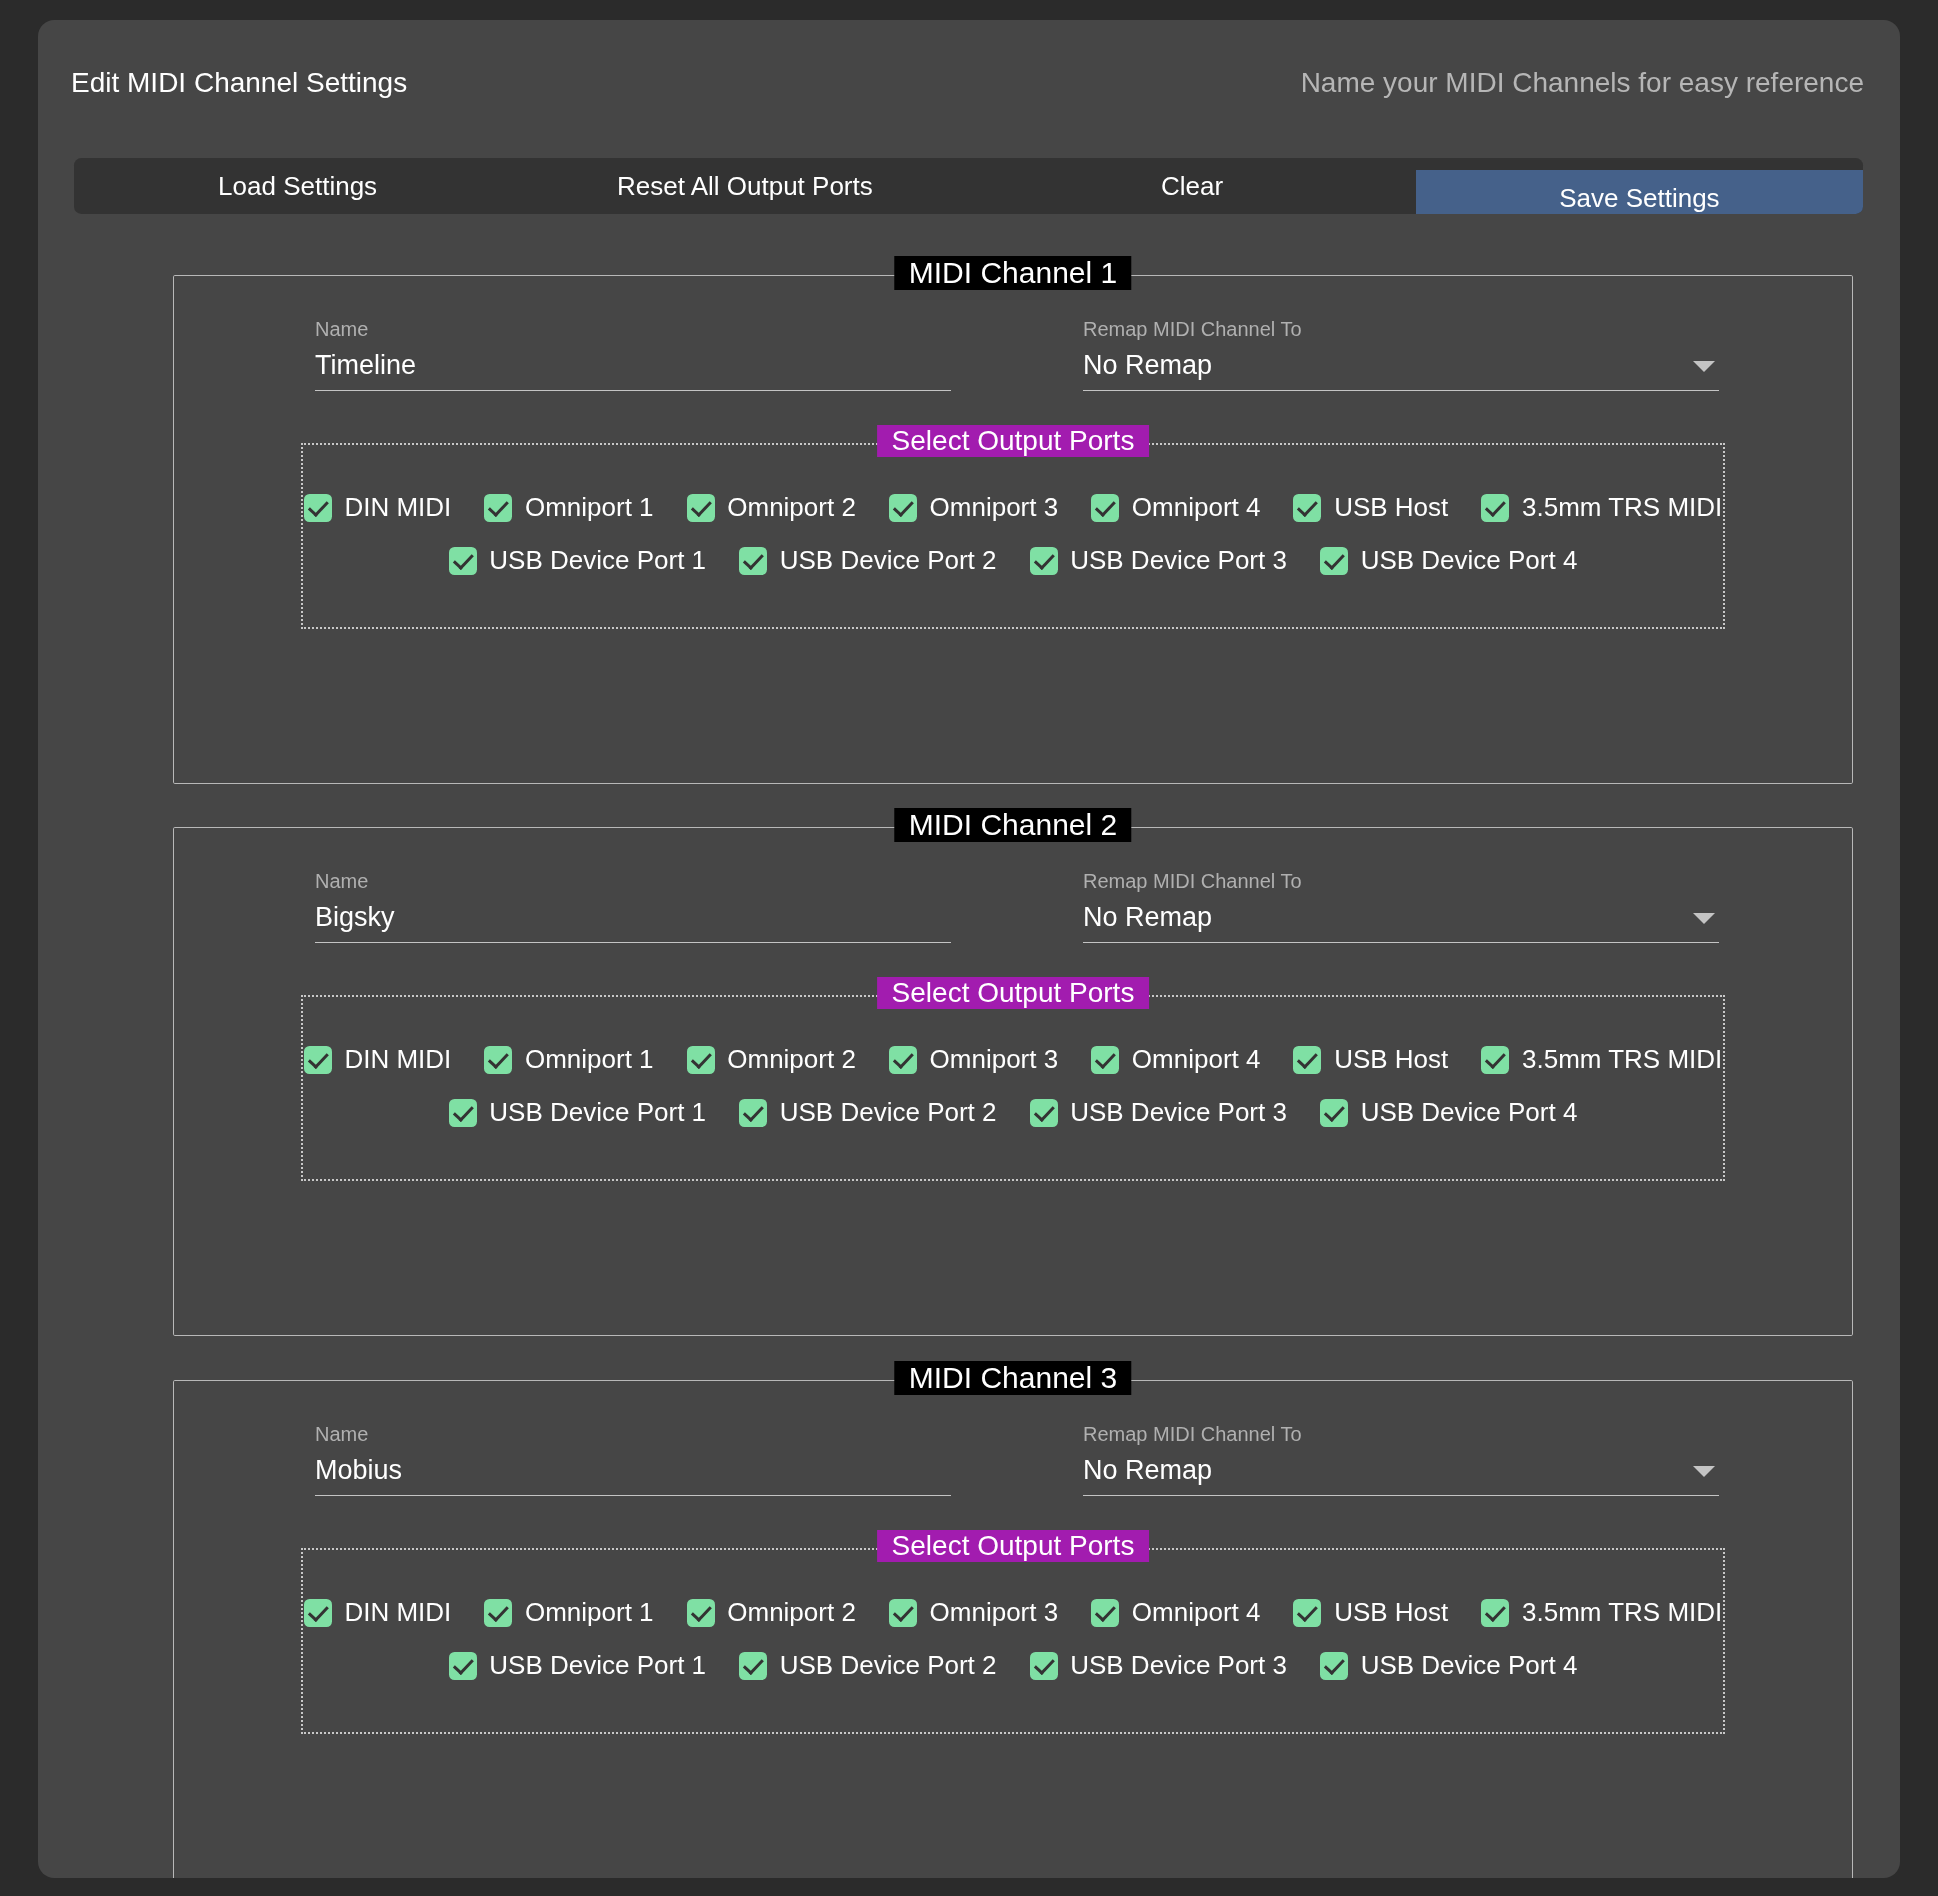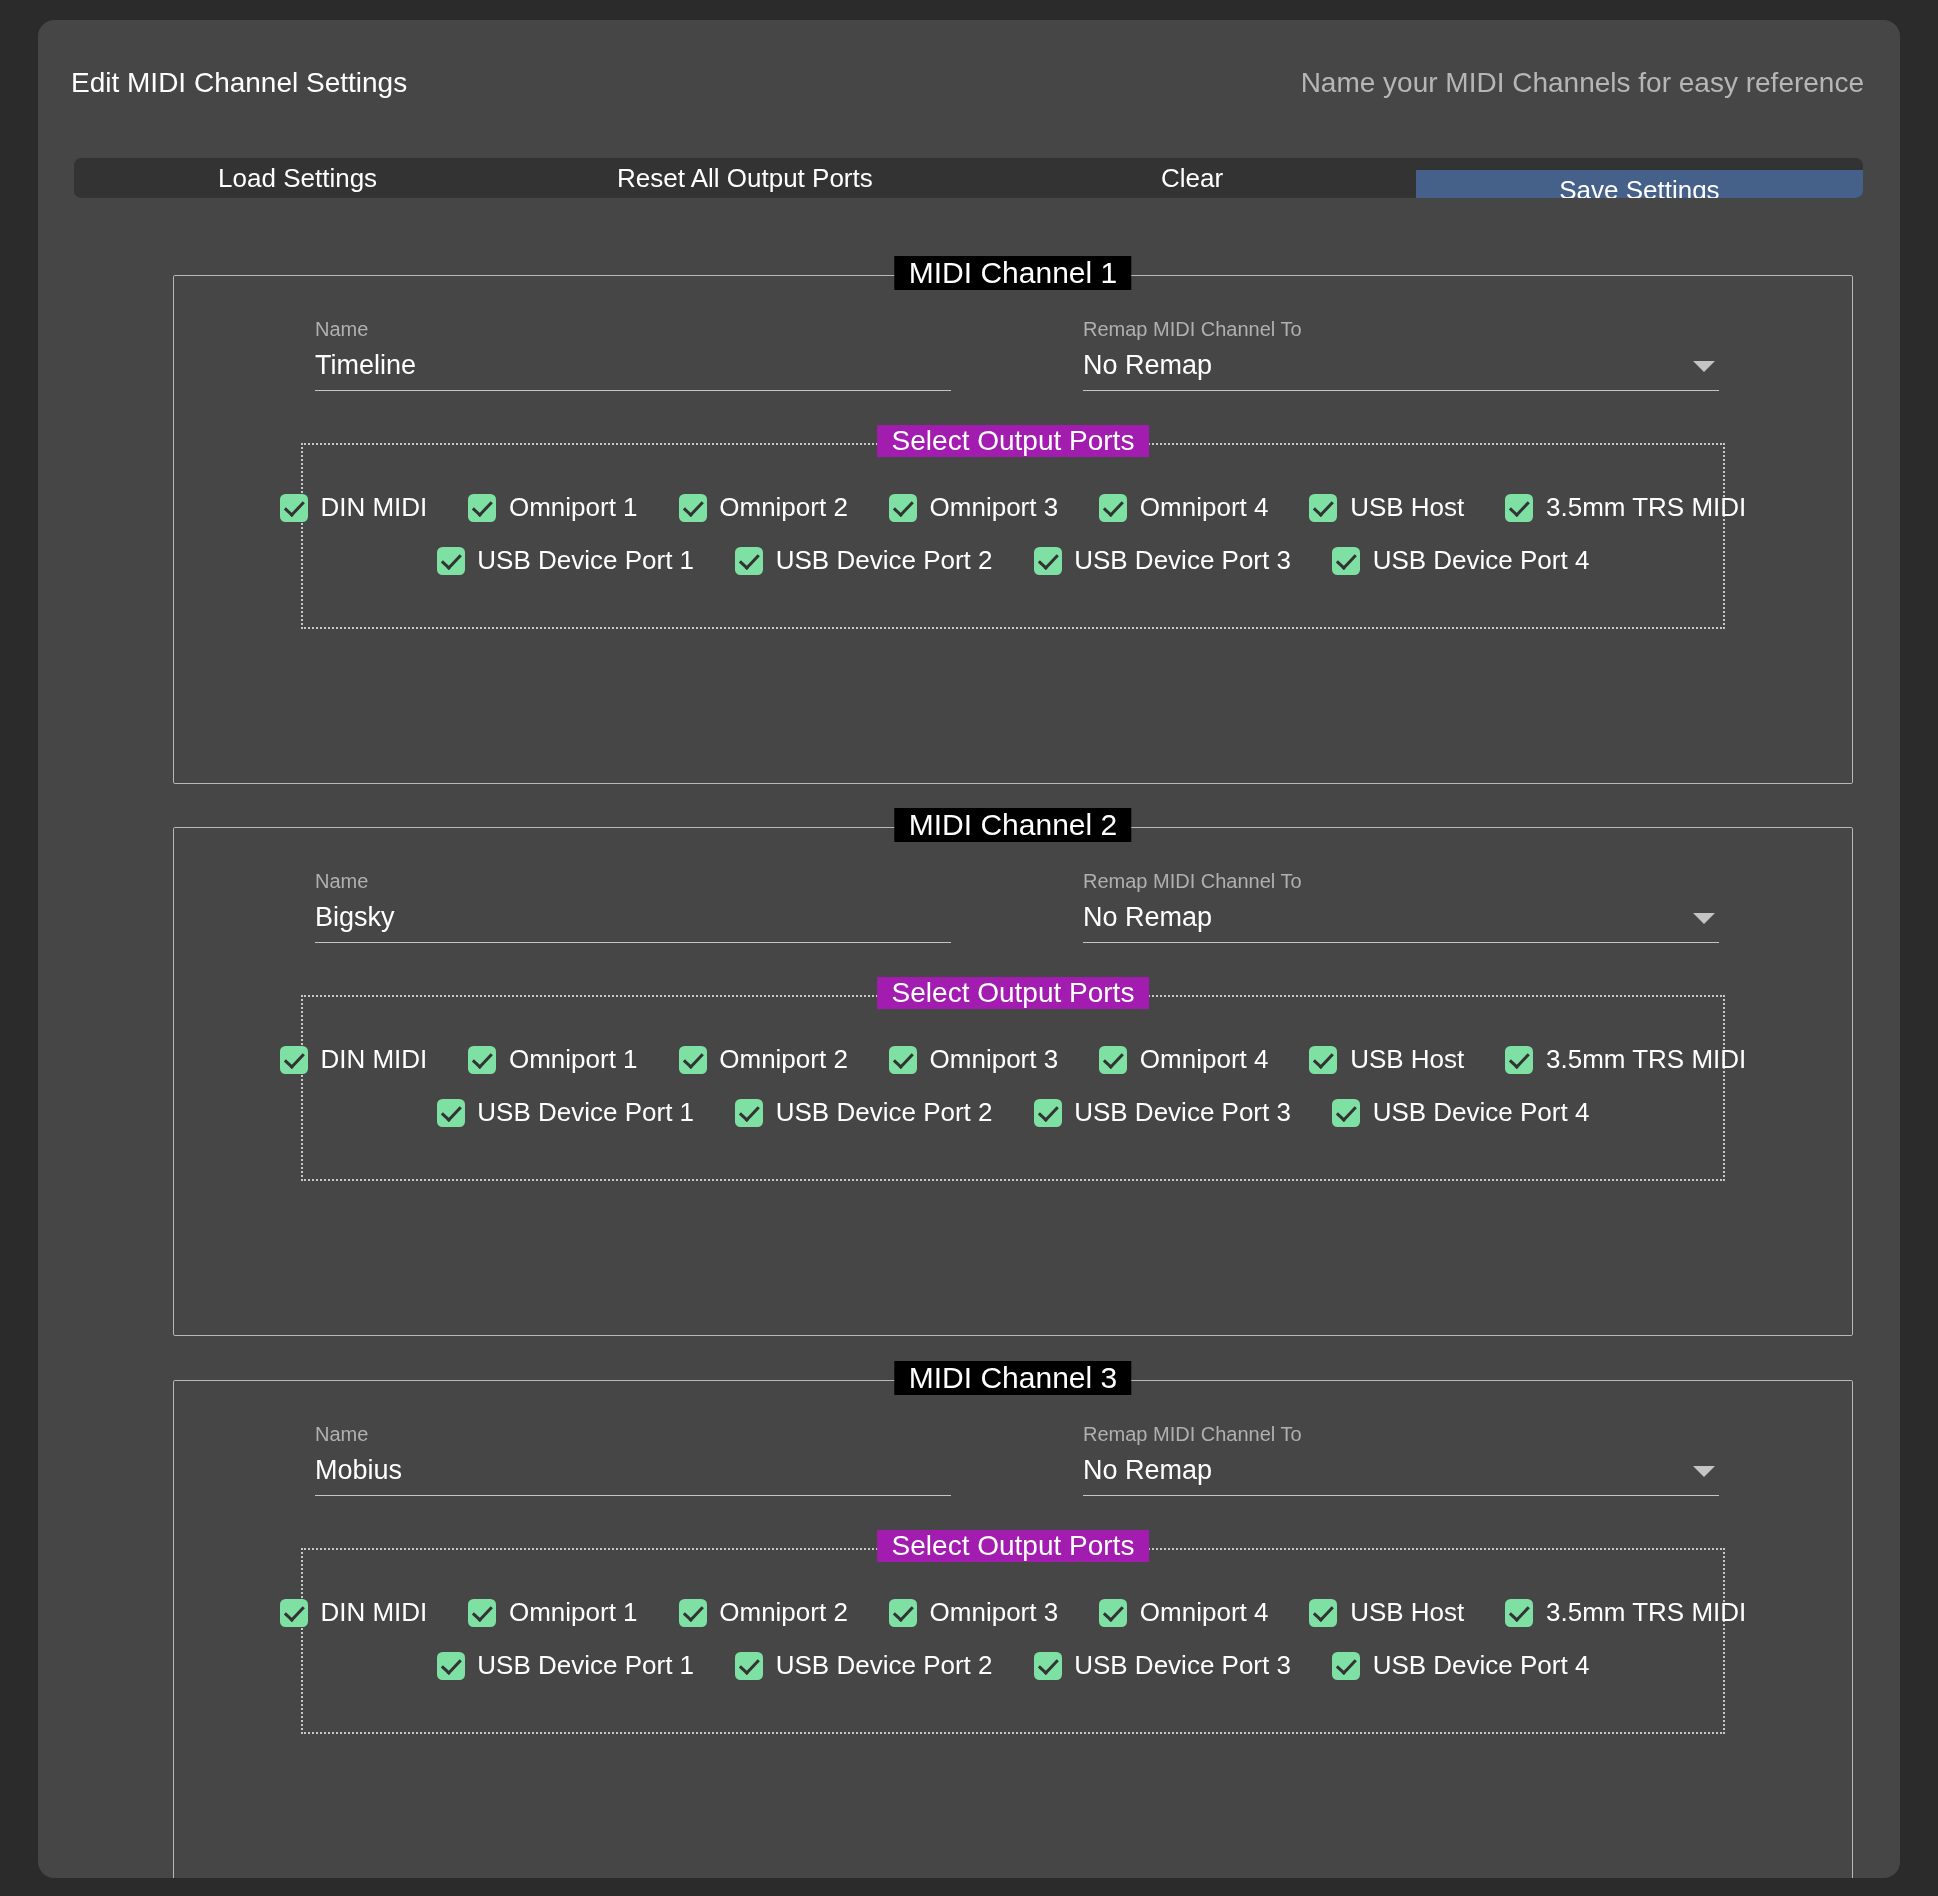--- a/index.html
+++ b/index.html
@@ -47,21 +47,21 @@
     font-size: 28px;
     color: #b6b6b6;
   }
 
   
   .toolbar {
     position: absolute;
     left: 36px;
     top: 138px;
     width: 1789px;
-    height: 40px;
+    height: 56px;
     background: #333333;
     border-radius: 7.3px;
     display: flex;
     overflow: hidden;
   }
   .toolbar-btn {
     flex: 1 1 0;
     display: flex;
     align-items: center;
     justify-content: center;
@@ -167,21 +167,21 @@
     background: #a21caf;
     padding: 0 14.5px;
     font-size: 28px;
     color: #ffffff;
     white-space: nowrap;
   }
   .ports-row {
     display: flex;
     justify-content: center;
     align-items: flex-end;
-    gap: 12px;
+    gap: 4px;
   }
   .ports-row.row-2 { margin-top: 22px; }
 
   .port-check {
     display: flex;
     align-items: center;
     cursor: pointer;
     margin: 0 14.5px;
   }
   .cbox {

